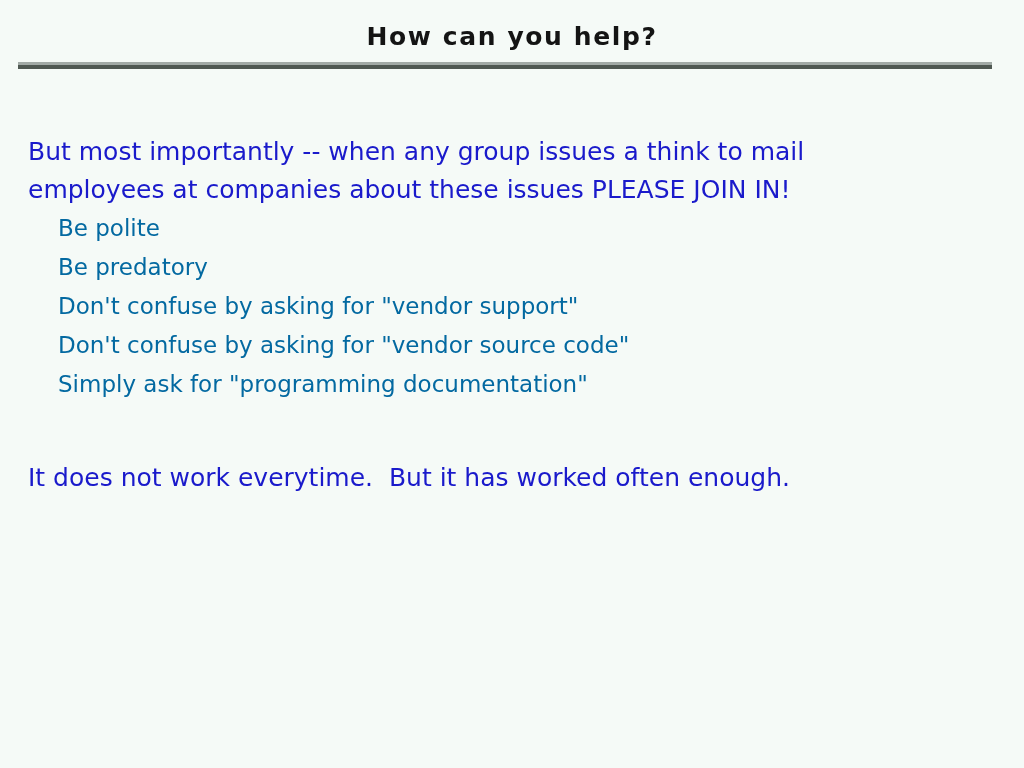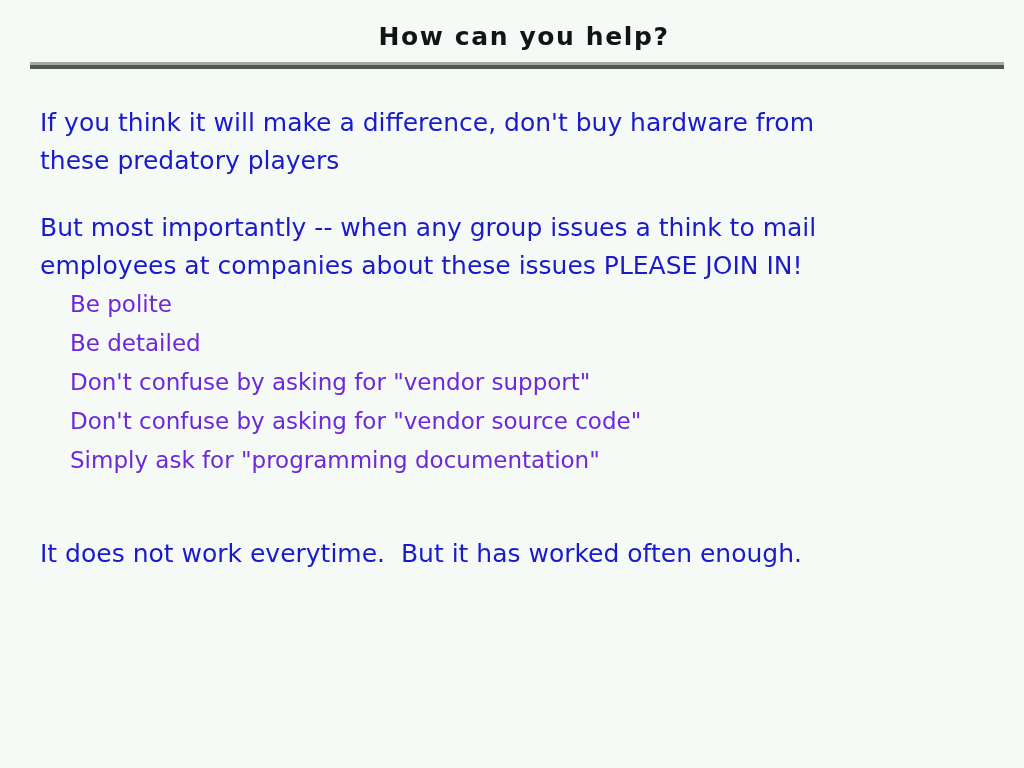--- a/index.html
+++ b/index.html
@@ -11,21 +11,21 @@
     width: 1024px;
     height: 768px;
     background: #f5faf7;
     font-family: "DejaVu Sans", sans-serif;
     overflow: hidden;
     position: relative;
   }
 
   #slide {
     position: absolute;
-    left: 12px;
+    left: 0;
     top: 0;
     width: 908px;
     height: 768px;
     background: #f5faf7;
   }
 
   
   #slide-title {
     position: absolute;
     left: 0;
@@ -90,21 +90,21 @@
 
   .list {
     margin: 0;
     padding: 0;
     list-style: none;
     margin-left: 30px;
   }
   .list-item {
     font-size: 23px;
     line-height: 39px;
-    color: #6d28d9;
+    color: #0369a1;
     white-space: pre-wrap;
   }
 
   .closing-gap {
     height: 42px;
   }
 
   .closing {
     font-size: 25px;
     line-height: 38px;
@@ -120,31 +120,29 @@
 
   <div id="slide-title">How can you help?</div>
 
   <div id="title-rule">
     <div class="rule-light"></div>
     <div class="rule-dark"></div>
   </div>
 
   <div id="body">
 
-    <div class="para">If you think it will make a difference, don't buy hardware from
-these predatory players</div>
 
     <div class="para-gap"></div>
 
     <div class="para">But most importantly -- when any group issues a think to mail
 employees at companies about these issues PLEASE JOIN IN!</div>
 
     <ul class="list">
       <li class="list-item">Be polite</li>
-      <li class="list-item">Be detailed</li>
+      <li class="list-item">Be predatory</li>
       <li class="list-item">Don't confuse by asking for "vendor support"</li>
       <li class="list-item">Don't confuse by asking for "vendor source code"</li>
       <li class="list-item">Simply ask for "programming documentation"</li>
     </ul>
 
     <div class="closing-gap"></div>
 
     <div class="closing">It does not work everytime.  But it has worked often enough.</div>
 
   </div>

